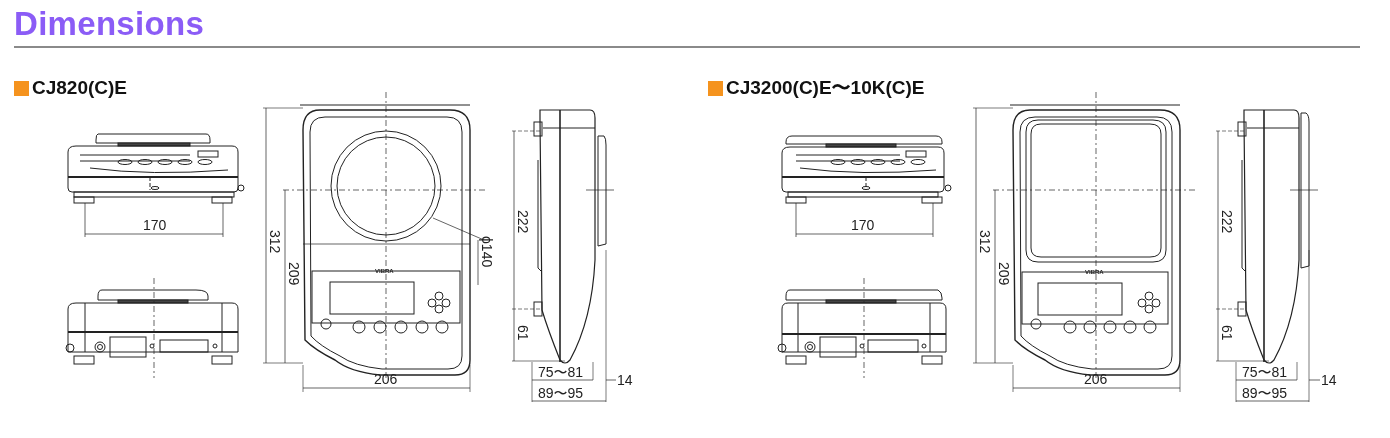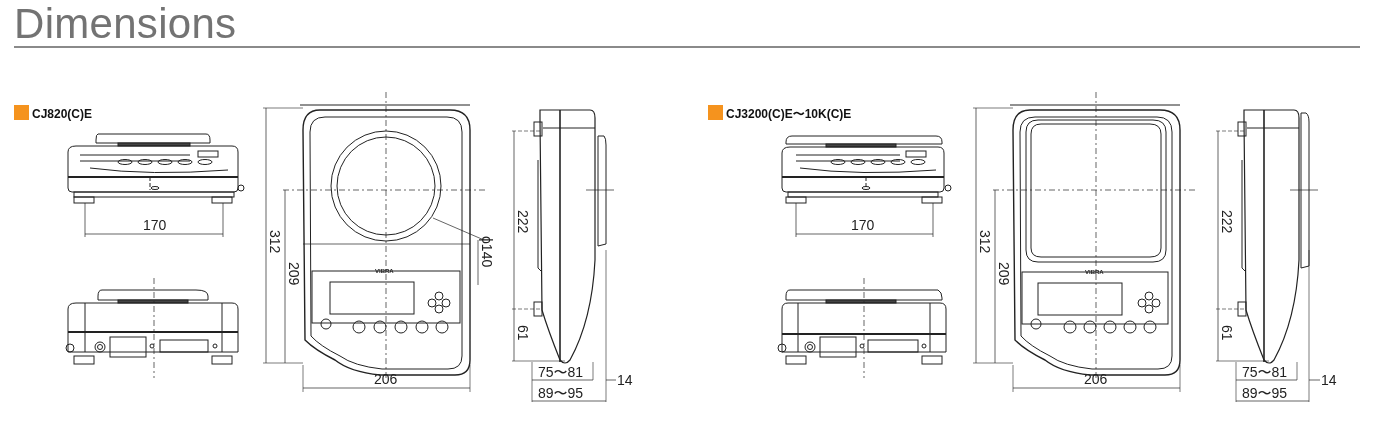--- a/index.html
+++ b/index.html
@@ -1,19 +1,19 @@
 <!DOCTYPE html>
 <html><head>
 <meta charset="utf-8">
 <style>
   html,body{margin:0;padding:0;background:#fff;}
   body{width:1390px;height:438px;position:relative;overflow:hidden;font-family:"Liberation Sans",sans-serif;color:#222;}
-  .title{position:absolute;left:14px;top:4px;font-size:42px;font-weight:normal;color:#737373;letter-spacing:0.3px;line-height:40px;}
+  .title{position:absolute;left:14px;top:4px;font-size:33px;font-weight:bold;color:#8b5cf6;letter-spacing:0.3px;line-height:40px;}
   .rule{position:absolute;left:14px;top:46px;width:1346px;height:2px;background:#8a8a8a;}
-  .model{position:absolute;font-size:12px;font-weight:bold;color:#111;line-height:20px;margin-top:26px;}
+  .model{position:absolute;font-size:19px;font-weight:bold;color:#111;line-height:20px;}
   .model .sq{display:inline-block;width:15px;height:15px;background:#f5931e;vertical-align:-2px;margin-right:3px;}
   svg{position:absolute;left:0;top:0;}
   svg text{font-family:"Liberation Sans",sans-serif;font-size:14px;fill:#222;}
 </style>
 </head>
 <body>
 
 <div class="title">Dimensions</div>
 <div class="rule"></div>
 

